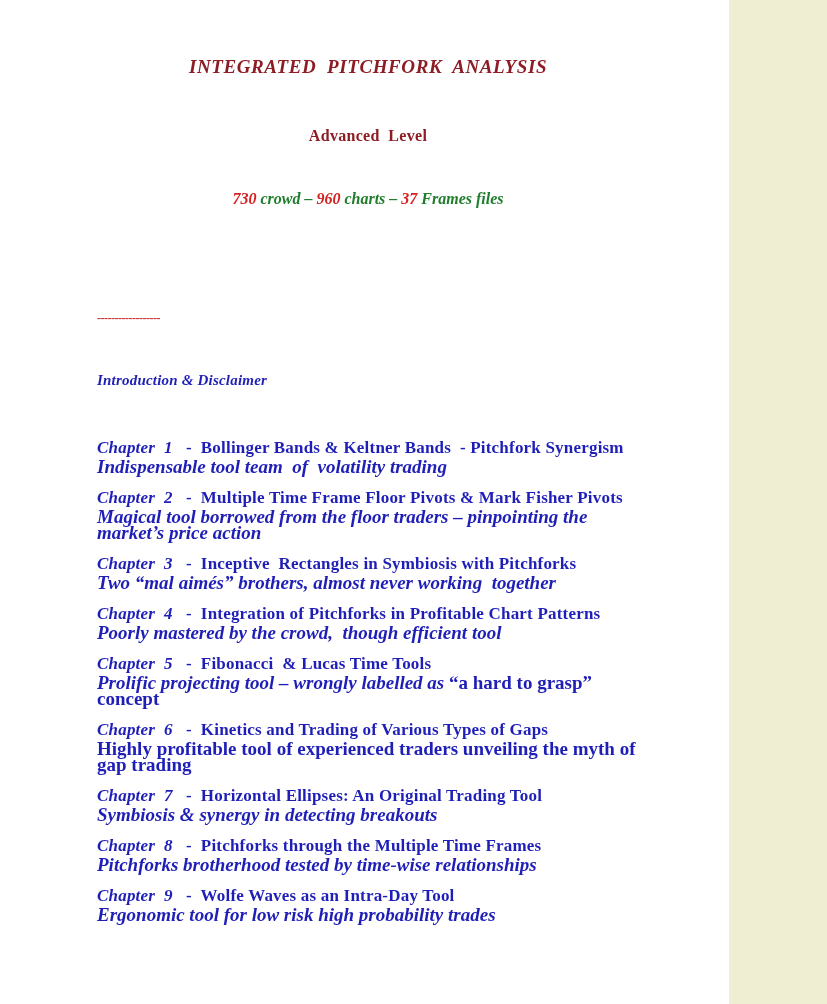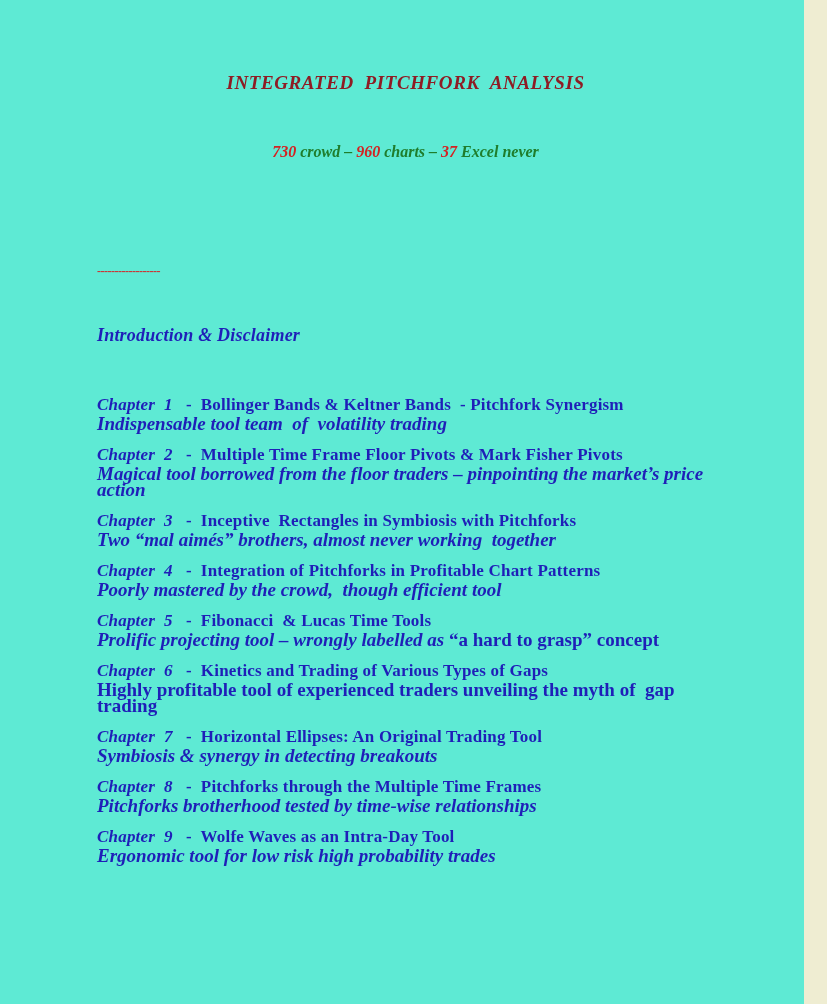--- a/index.html
+++ b/index.html
@@ -3,24 +3,24 @@
 <meta charset="utf-8">
 <style>
   html,body{margin:0;padding:0;}
   body{
     background:#efedd2;
     font-family:"Liberation Serif","DejaVu Serif",serif;
     -webkit-font-smoothing:antialiased;
   }
   .page{
     position:relative;
-    width:804px;height:1004px;
-    background:#5eead4;
+    width:729px;height:1004px;
+    background:#ffffff;
     box-sizing:border-box;
-    padding:36px 90px 20px 97px;
+    padding:20px 90px 20px 97px;
     overflow:hidden;
   }
   
   .hdr{text-align:center;white-space:pre-wrap;}
   .hdr-title{
     font-size:19px;font-weight:bold;font-style:italic;
     color:#8e1c24;letter-spacing:.6px;margin:0 0 13px 0;
   }
   .hdr-level{
     font-size:16px;font-weight:bold;color:#8e1c24;margin:0 0 9px 0;letter-spacing:.3px;
@@ -35,39 +35,40 @@
   .c-green{color:#1f7d2c;}
   
   .contents{margin-top:24px;white-space:pre-wrap;}
   .contents-heading{font-size:16.5px;font-weight:bold;color:#1a1ab8;line-height:19px;}
   .contents-volume{color:#e51717;}
   .contents-dashes{
     font-size:12px;font-weight:bold;color:#cc3333;line-height:8px;
     letter-spacing:-.5px;margin-top:1px;
   }
   .intro{
-    font-size:18px;font-weight:bold;font-style:italic;color:#1f1fb8;
+    font-size:15px;font-weight:bold;font-style:italic;color:#1f1fb8;
     margin-top:14px;letter-spacing:.2px;
   }
   .chapter{margin-top:13px;}
   .ch-head{font-size:17px;font-weight:bold;color:#1f1fb8;line-height:20px;letter-spacing:.2px;}
   .ch-label{font-style:italic;}
   .ch-title{font-style:normal;}
   .ch-sub{font-size:19px;font-weight:bold;color:#1f1fb8;line-height:16px;margin-top:1px;}
   .it{font-style:italic;}
   .up{font-style:normal;}
 </style>
 </head>
 <body>
 
 <div class="page">
 
   <div class="hdr">
     <div class="hdr-title">INTEGRATED  PITCHFORK  ANALYSIS</div>
-    <div class="hdr-stats" id="stats"><span class="c-red">730 </span><span class="c-green">crowd – </span><span class="c-red">960 </span><span class="c-green">charts – </span><span class="c-red">37 </span><span class="c-green">Excel never</span></div>
+    <div class="hdr-level">Advanced  Level</div>
+    <div class="hdr-stats" id="stats"><span class="c-red">730 </span><span class="c-green">crowd – </span><span class="c-red">960 </span><span class="c-green">charts – </span><span class="c-red">37 </span><span class="c-green">Frames files</span></div>
   </div>
 
   <div class="contents">
     <div class="contents-dashes">------------------</div>
     <div class="intro">Introduction &amp; Disclaimer</div>
     <div id="chapter-list"><div class="chapter"><div class="ch-head"><span class="ch-label">Chapter  1</span><span class="ch-title">   -  </span><span class="ch-title">Bollinger Bands &amp; Keltner Bands  - Pitchfork Synergism</span></div><div class="ch-sub"><span class="it">Indispensable tool team  of  volatility trading</span></div></div><div class="chapter"><div class="ch-head"><span class="ch-label">Chapter  2</span><span class="ch-title">   -  </span><span class="ch-title">Multiple Time Frame Floor Pivots &amp; Mark Fisher Pivots</span></div><div class="ch-sub"><span class="it">Magical tool borrowed from the floor traders – pinpointing the market’s price action</span></div></div><div class="chapter"><div class="ch-head"><span class="ch-label">Chapter  3</span><span class="ch-title">   -  </span><span class="ch-title">Inceptive  Rectangles in Symbiosis with Pitchforks</span></div><div class="ch-sub"><span class="it">Two “mal aimés” brothers, almost never working  together</span></div></div><div class="chapter"><div class="ch-head"><span class="ch-label">Chapter  4</span><span class="ch-title">   -  </span><span class="ch-title">Integration of Pitchforks in Profitable Chart Patterns</span></div><div class="ch-sub"><span class="it">Poorly mastered by the crowd,  though efficient tool</span></div></div><div class="chapter"><div class="ch-head"><span class="ch-label">Chapter  5</span><span class="ch-title">   -  </span><span class="ch-title">Fibonacci  &amp; Lucas Time Tools</span></div><div class="ch-sub"><span class="it">Prolific projecting tool – wrongly labelled as </span><span class="up">“a hard to grasp” concept</span></div></div><div class="chapter"><div class="ch-head"><span class="ch-label">Chapter  6</span><span class="ch-title">   -  </span><span class="ch-title">Kinetics and Trading of Various Types of Gaps</span></div><div class="ch-sub"><span class="up">Highly profitable tool of experienced traders unveiling the myth of  gap trading</span></div></div><div class="chapter"><div class="ch-head"><span class="ch-label">Chapter  7</span><span class="ch-title">   -  </span><span class="ch-title">Horizontal Ellipses: An Original Trading Tool</span></div><div class="ch-sub"><span class="it">Symbiosis &amp; synergy in detecting breakouts</span></div></div><div class="chapter"><div class="ch-head"><span class="ch-label">Chapter  8</span><span class="ch-title">   -  </span><span class="ch-title">Pitchforks through the Multiple Time Frames</span></div><div class="ch-sub"><span class="it">Pitchforks brotherhood tested by time-wise relationships</span></div></div><div class="chapter"><div class="ch-head"><span class="ch-label">Chapter  9</span><span class="ch-title">   -  </span><span class="ch-title">Wolfe Waves as an Intra-Day Tool</span></div><div class="ch-sub"><span class="it">Ergonomic tool for low risk high probability trades</span></div></div></div>
     
   </div>
 
 </div>

